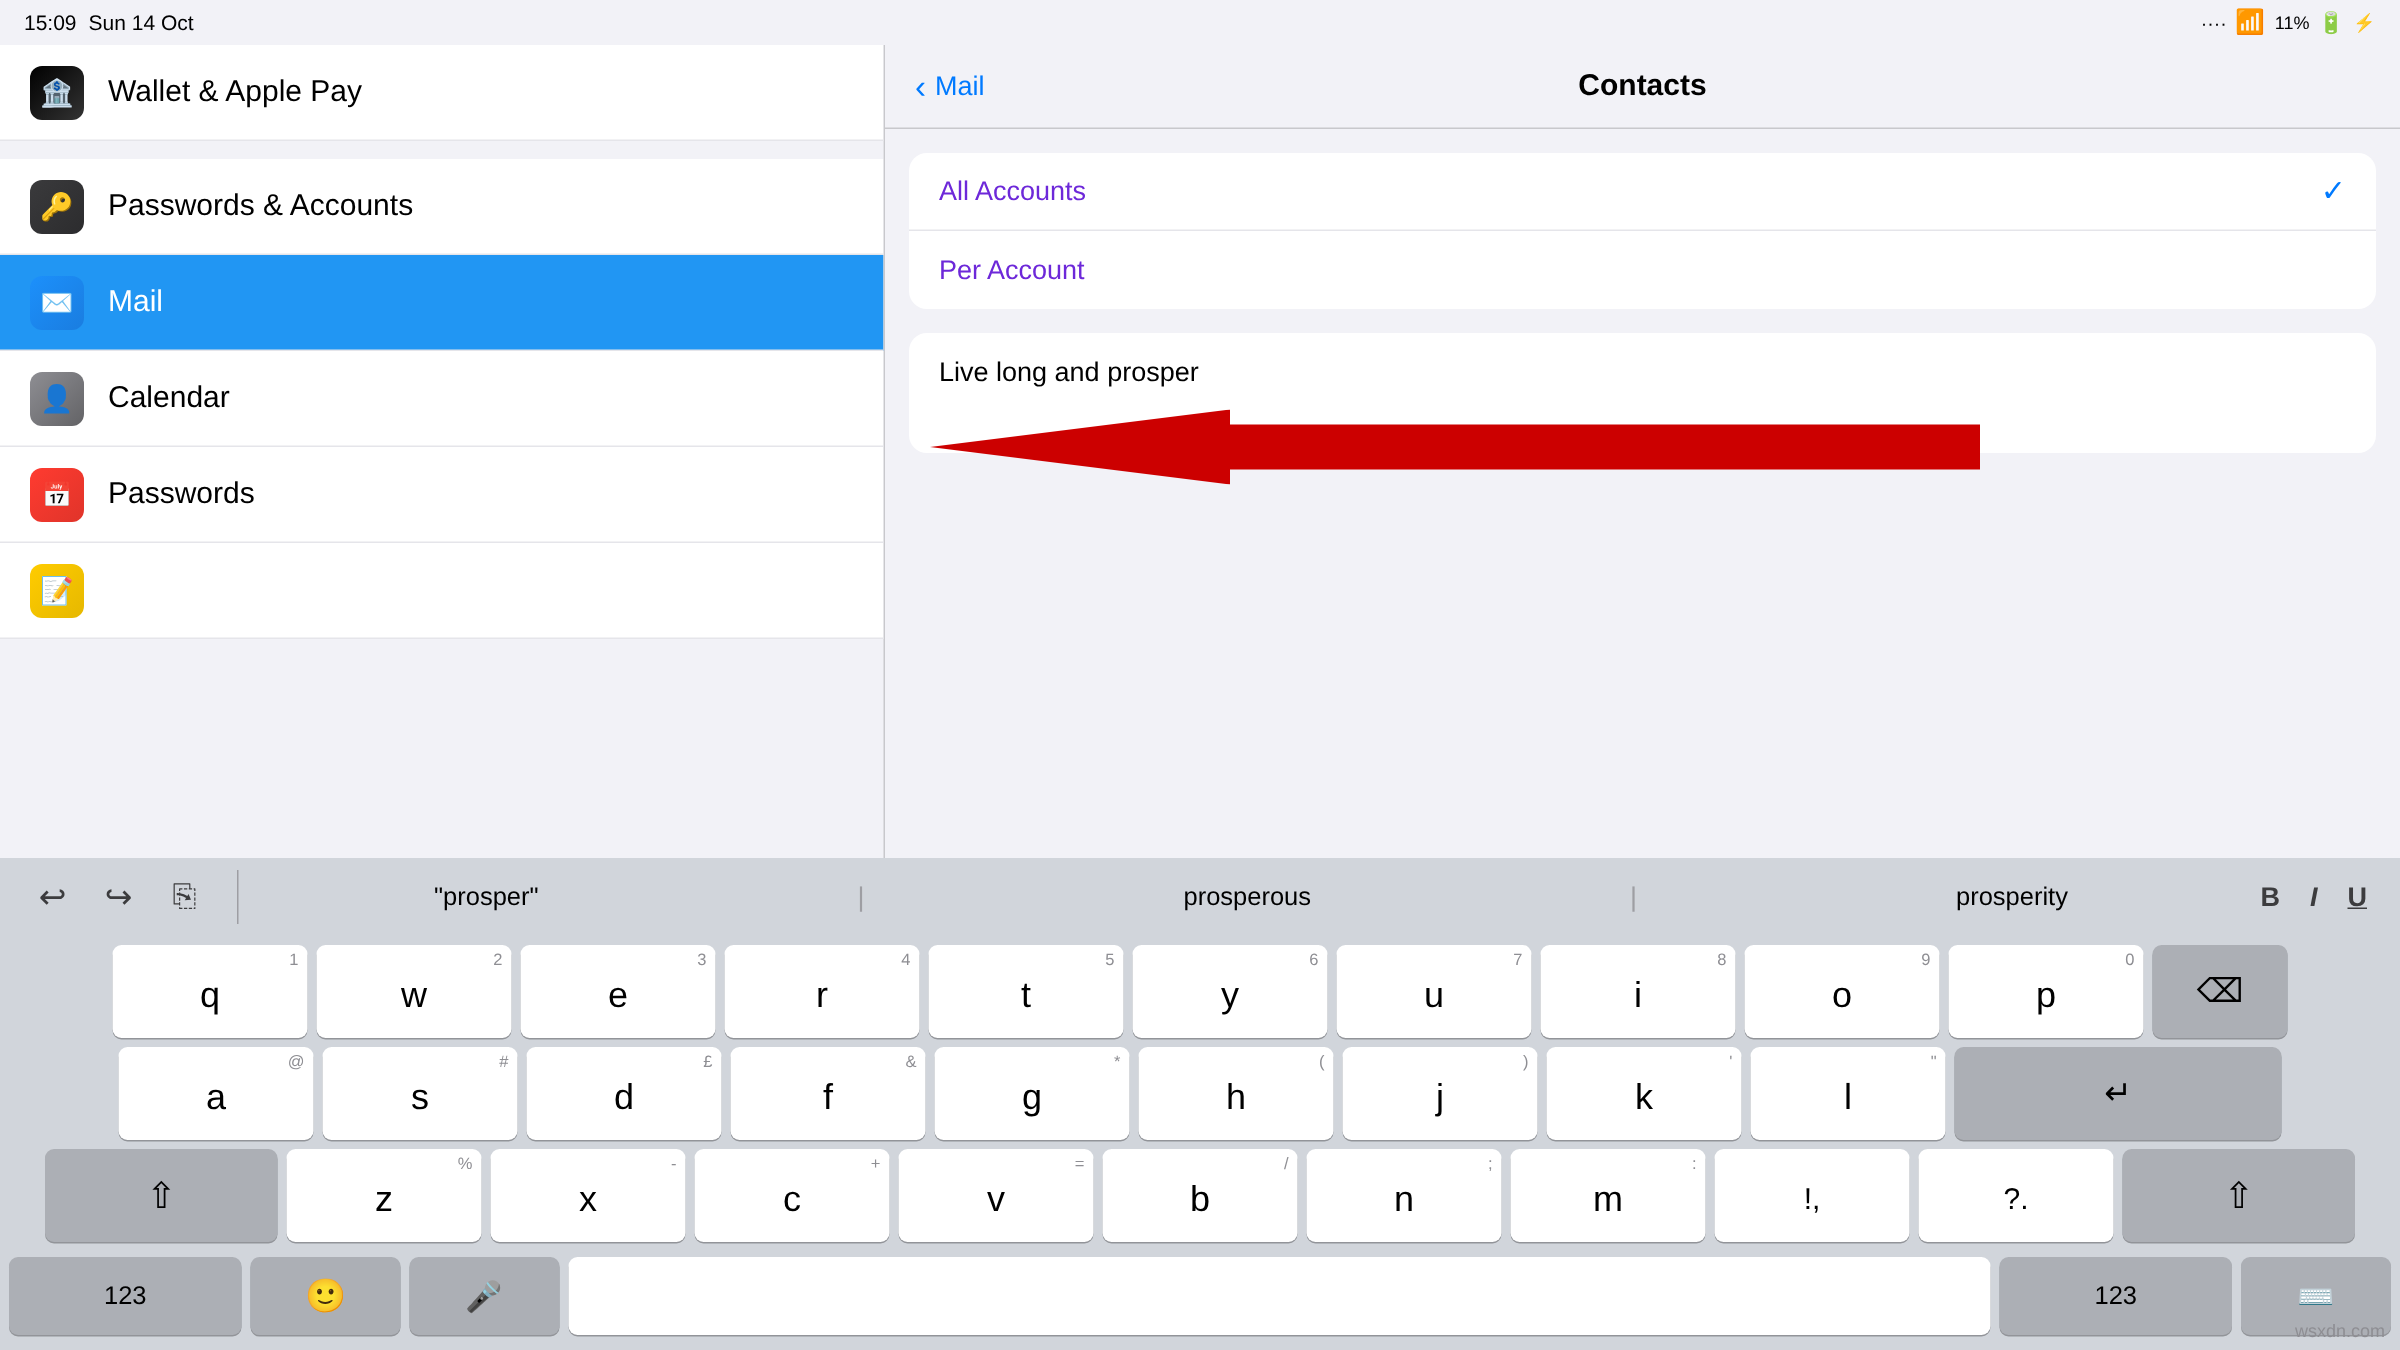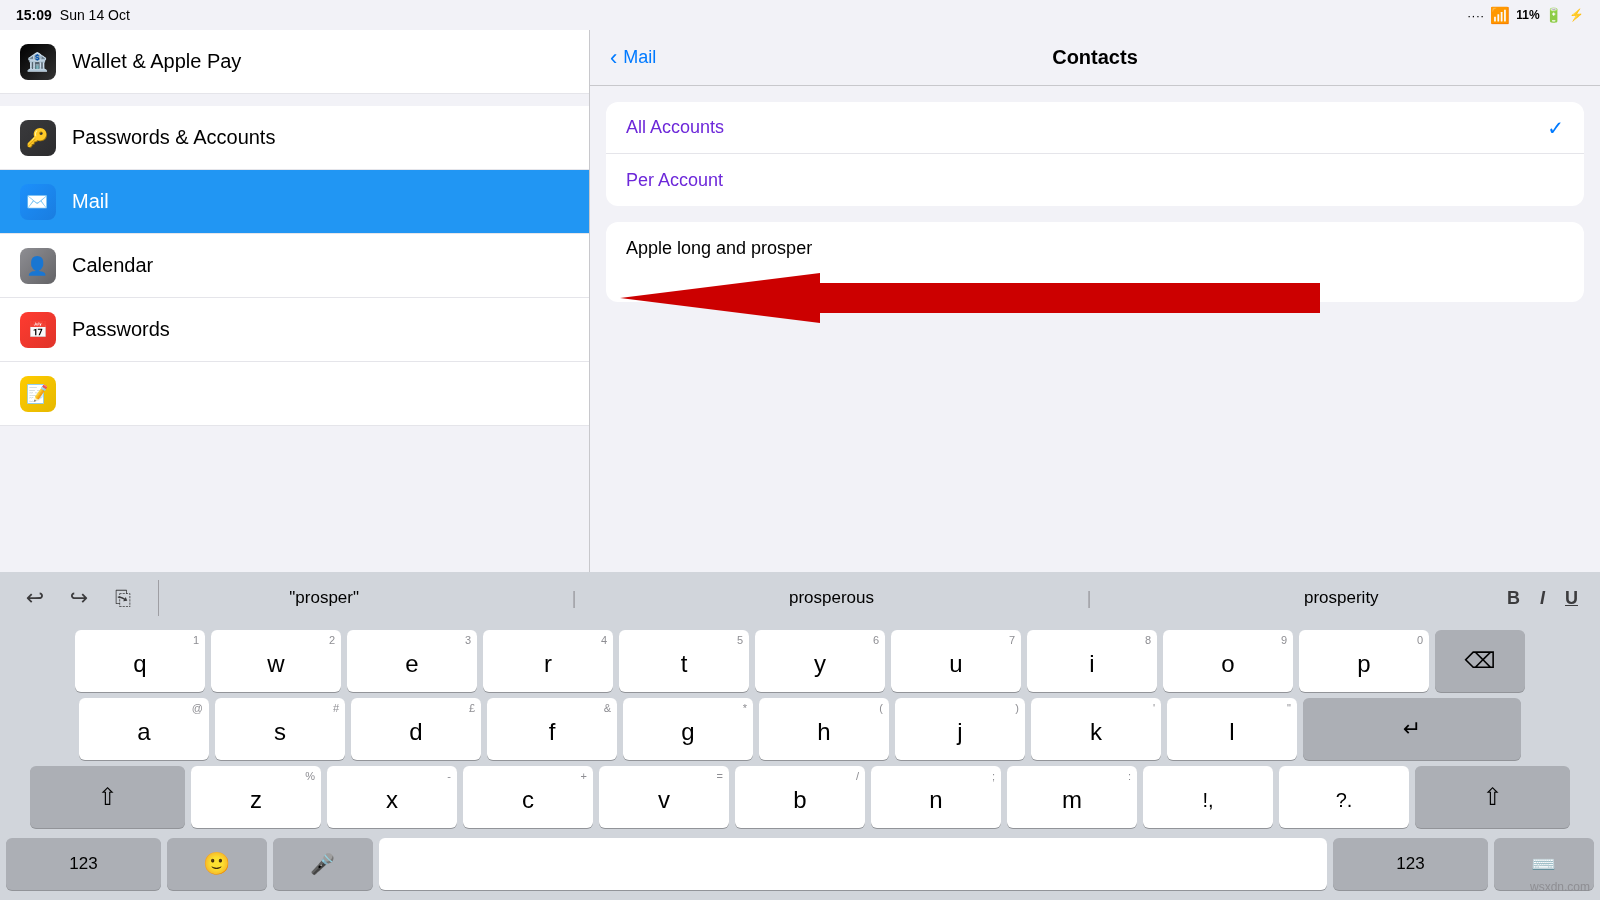--- a/index.html
+++ b/index.html
@@ -409,27 +409,27 @@
       font-size: 12px;
       color: #8e8e93;
       z-index: 200;
     }
   </style>
 </head>
 <body>
 
 <div class="status-bar">
   <div style="display:flex;gap:8px;align-items:center;">
-    <span style="font-size:14px;font-weight:700;">15:09</span>
+    <span style="font-size:14px;font-weight:400;">15:09</span>
     <span style="font-size:14px;">Sun 14 Oct</span>
   </div>
   <div class="status-icons">
     <span style="font-size:13px;">····</span>
     <span style="font-size:16px;">📶</span>
-    <span style="font-size:12px;font-weight:bold;">11%</span>
+    <span style="font-size:12px;">11%</span>
     <span style="font-size:14px;">🔋</span>
     <span style="font-size:12px;">⚡</span>
   </div>
 </div>
 
 <div class="main-container">
 
   <div class="sidebar">
     <div class="sidebar-list">
 
@@ -493,21 +493,21 @@
       <div class="sig-option">
         <span class="sig-option-label">All Accounts</span>
         <span class="sig-checkmark">✓</span>
       </div>
       <div class="sig-option">
         <span class="sig-option-label">Per Account</span>
       </div>
     </div>
 
     <div class="signature-box">
-      <span class="signature-text">Apple long and prosper</span>
+      <span class="signature-text">Live long and prosper</span>
     </div>
 
   </div>
 </div>
 
 <div class="arrow-container">
   <svg class="red-arrow" viewBox="0 0 700 50" xmlns="http://www.w3.org/2000/svg">
 
     <polygon points="700,10 200,10 200,0 0,25 200,50 200,40 700,40" fill="#cc0000"></polygon>
   </svg>

